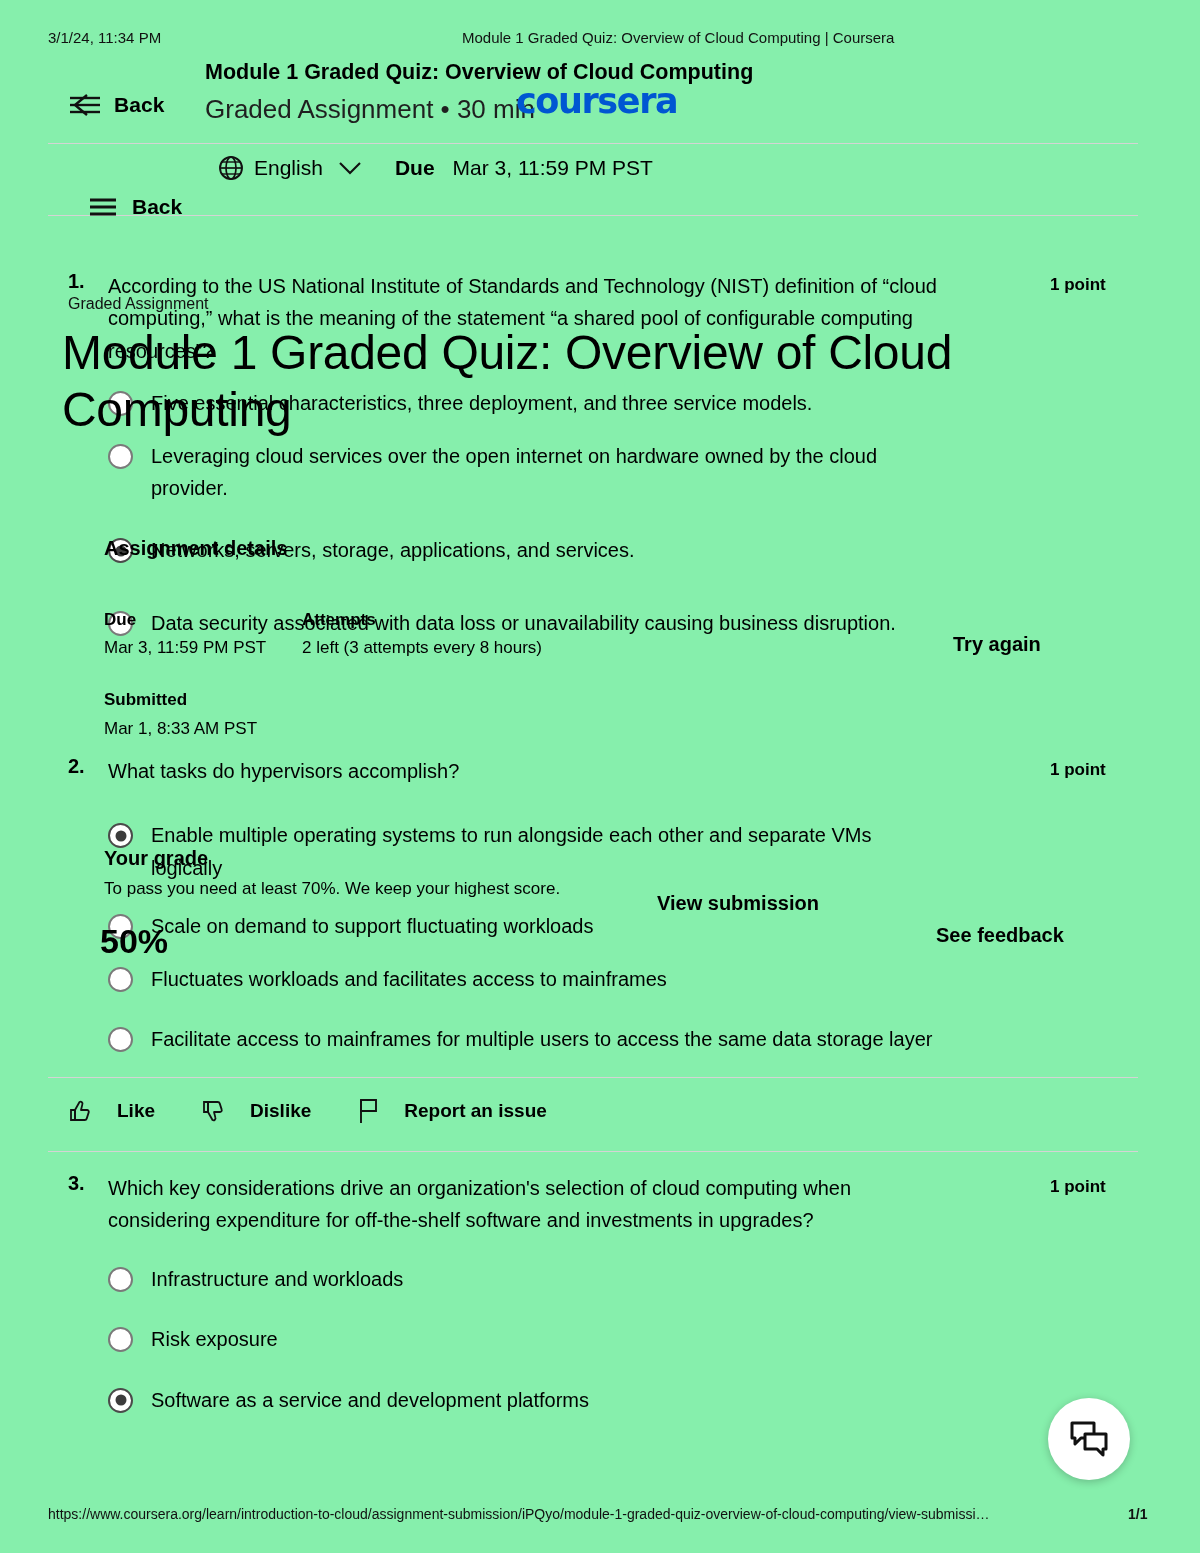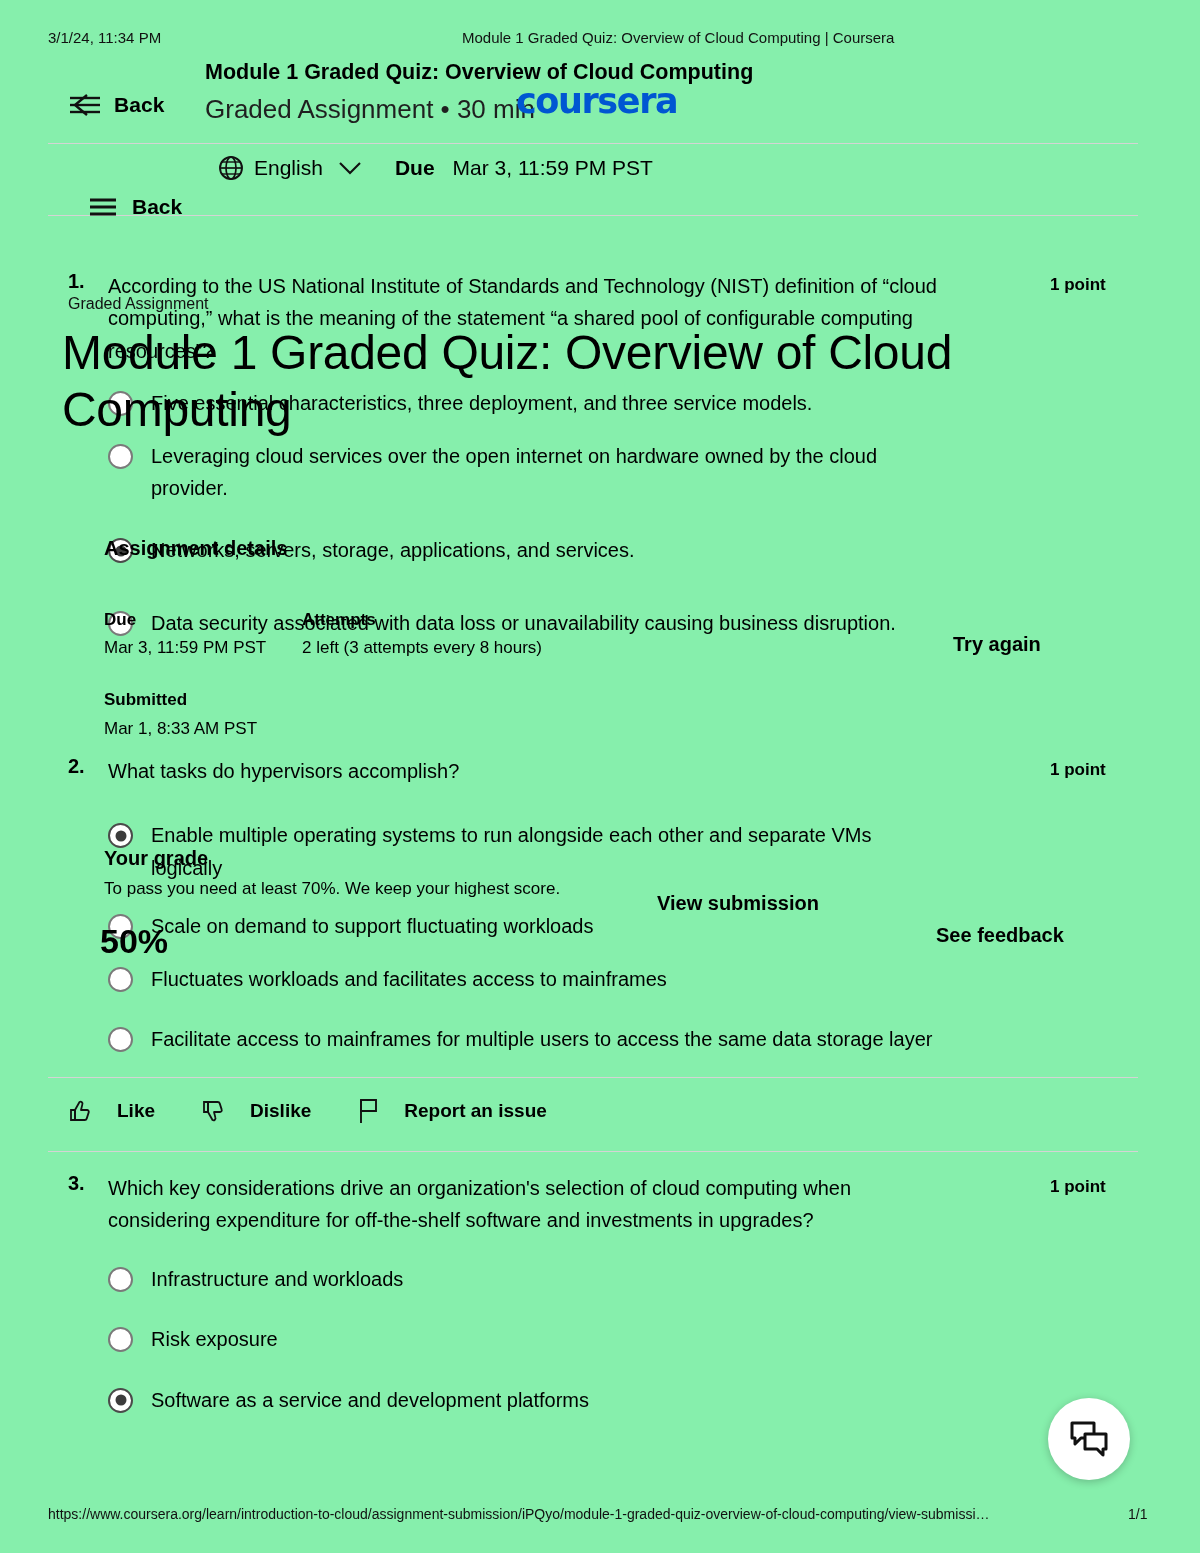--- a/index.html
+++ b/index.html
@@ -24,21 +24,21 @@
   .print-meta {
     position: absolute;
     font-size: 15px;
     color: #111;
     white-space: nowrap;
     font-family: "Liberation Sans", sans-serif;
   }
   .print-date  { left: 48px;  top: 29px; }
   .print-title { left: 462px; top: 29px; }
   .print-url   { left: 48px;  top: 1506px; font-size: 14px; }
-  .print-page  { left: 1128px; top: 1506px; font-size: 14px; }
+  .print-page  { left: 1128px; top: 1506px; font-size: 14px; font-weight: bold; }
 
   
   .layer { position: absolute; }
 
   
   .nav-back {
     left: 68px; top: 90px;
     display: flex; align-items: center; gap: 12px;
   }
   .nav-back .lbl {

